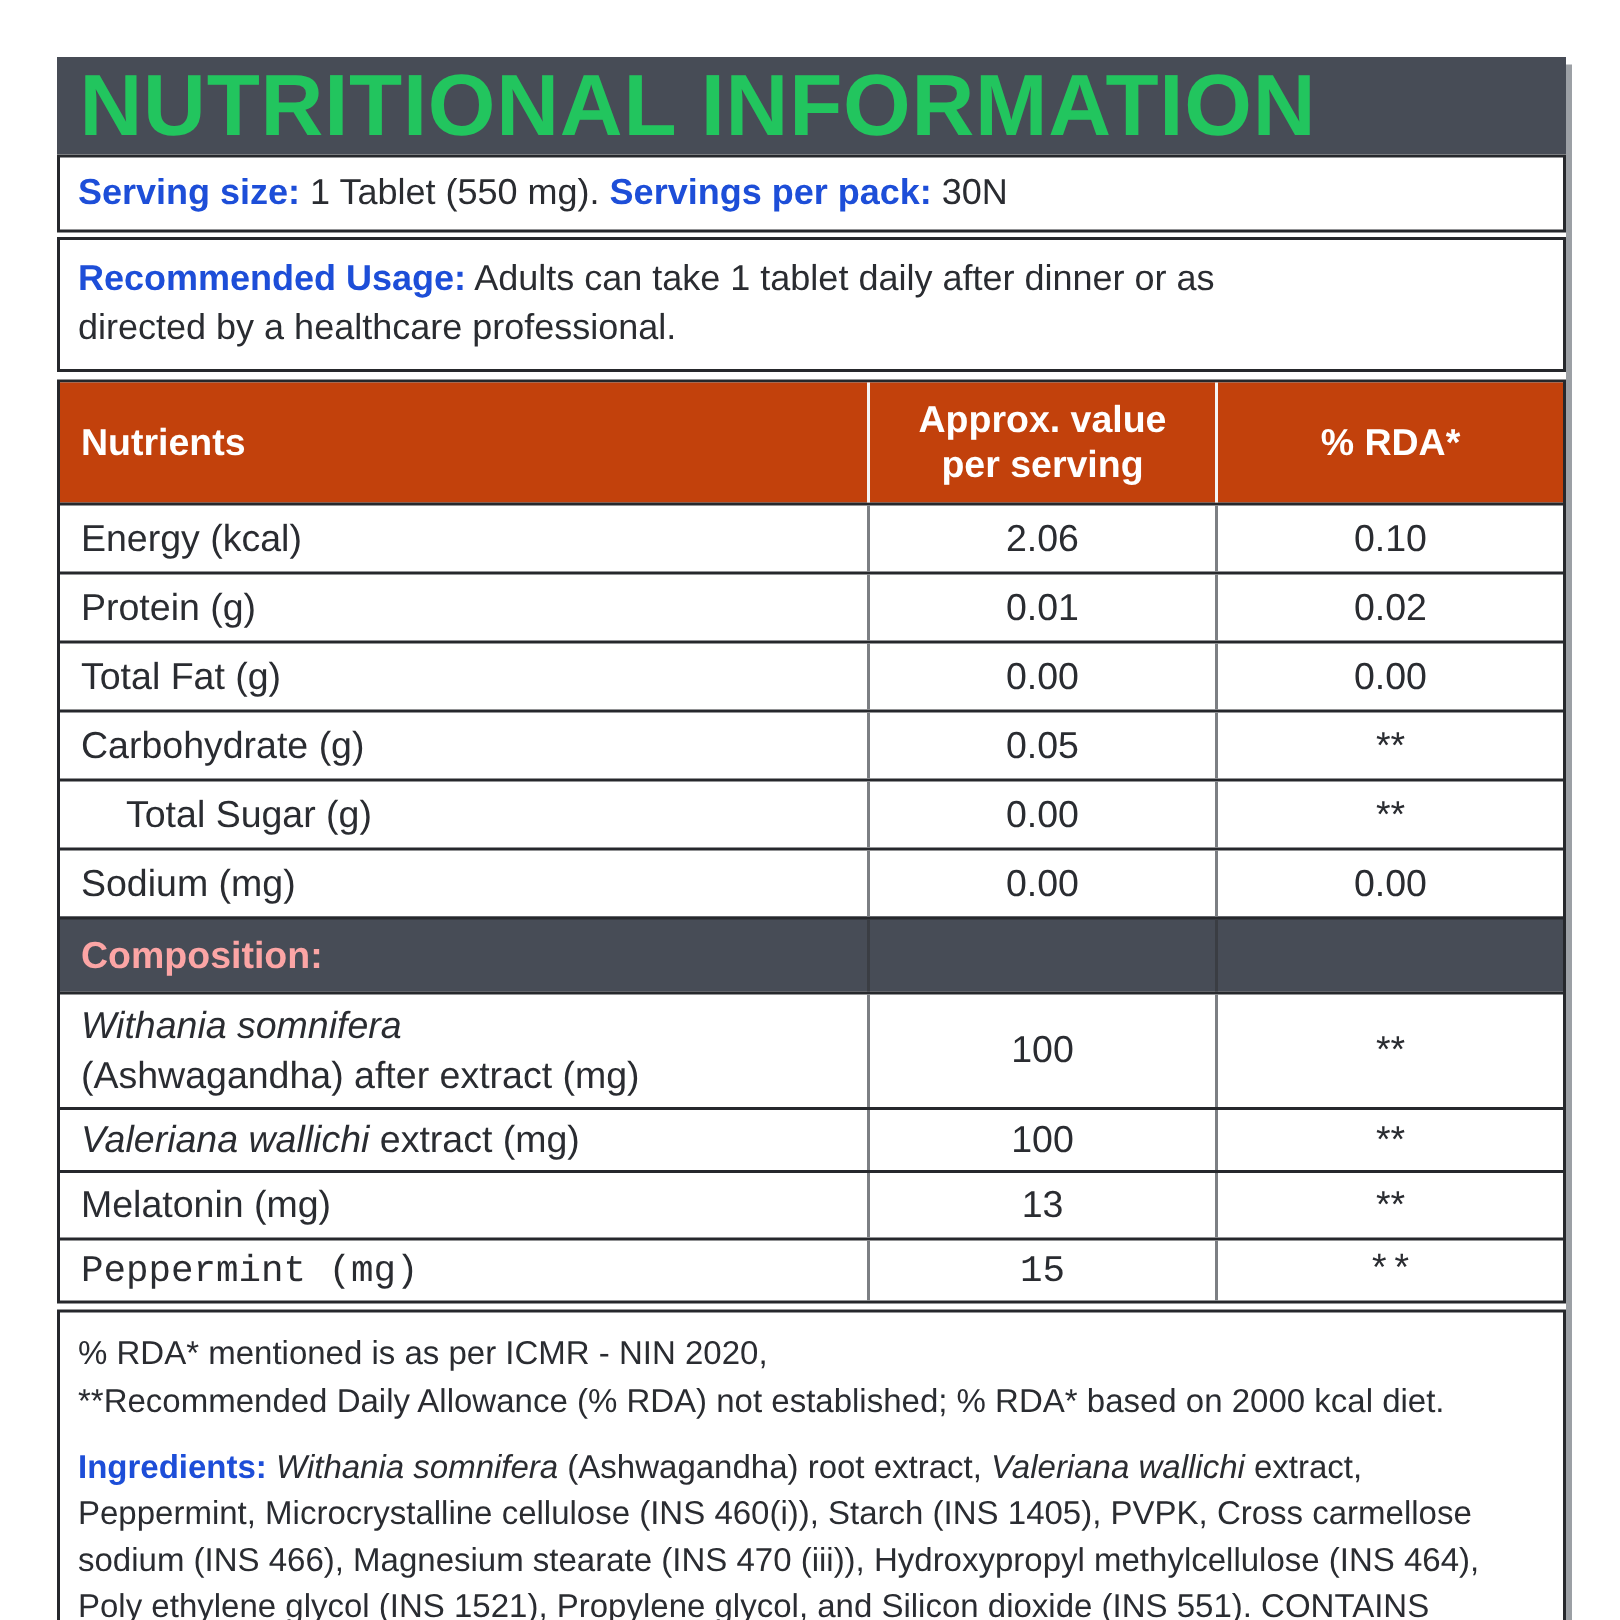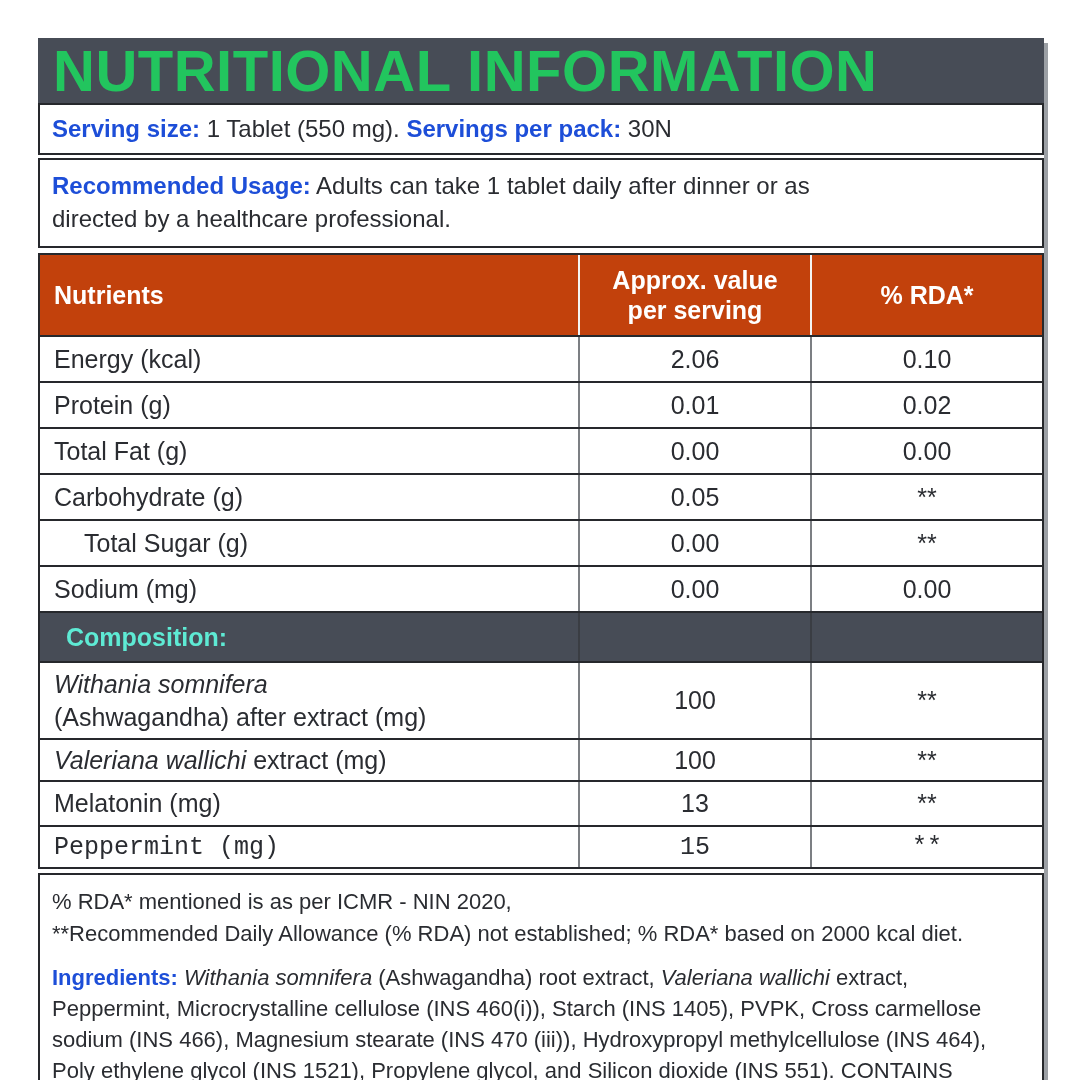--- a/index.html
+++ b/index.html
@@ -41,21 +41,21 @@
   .row.head { height: 80px; background: #c2410c; color: #ffffff; font-weight: 700; }
   .row.head .cell { color: #ffffff; font-weight: 700; line-height: 1.2; }
   .row.head .cell:not(:last-child) { border-right: 2px solid #f4f4f4; }
   .row.head .cell.val { max-width: 100%; }
   .row.head .cell.val span { display: block; width: 100%; text-align: center; }
 
   .r { height: 46px; }
   .r.indent .cell.name { padding-left: 44px; }
 
   .row.comp-title { height: 50px; background: #474c56; }
-  .row.comp-title .cell { color: #5eead4; font-weight: 700; margin-left: 12px; }
+  .row.comp-title .cell { color: #fca5a5; font-weight: 700; }
   .row.comp-title .cell:not(:last-child) { border-right: 2px solid #3a3d43; }
 
   .row.h2line { height: 77px; }
   .row.h1line { height: 42px; }
   .row.h1line-b { height: 45px; }
   .row.h1line-c { height: 42px; font-family: Liberation Mono, monospace; }
   .it { font-style: italic; }
   .blockline { display: block; line-height: 1.3; }
 
   .footer-box { margin-top: 4px; padding: 11px 14px 12px 12px; font-size: 22px; }

